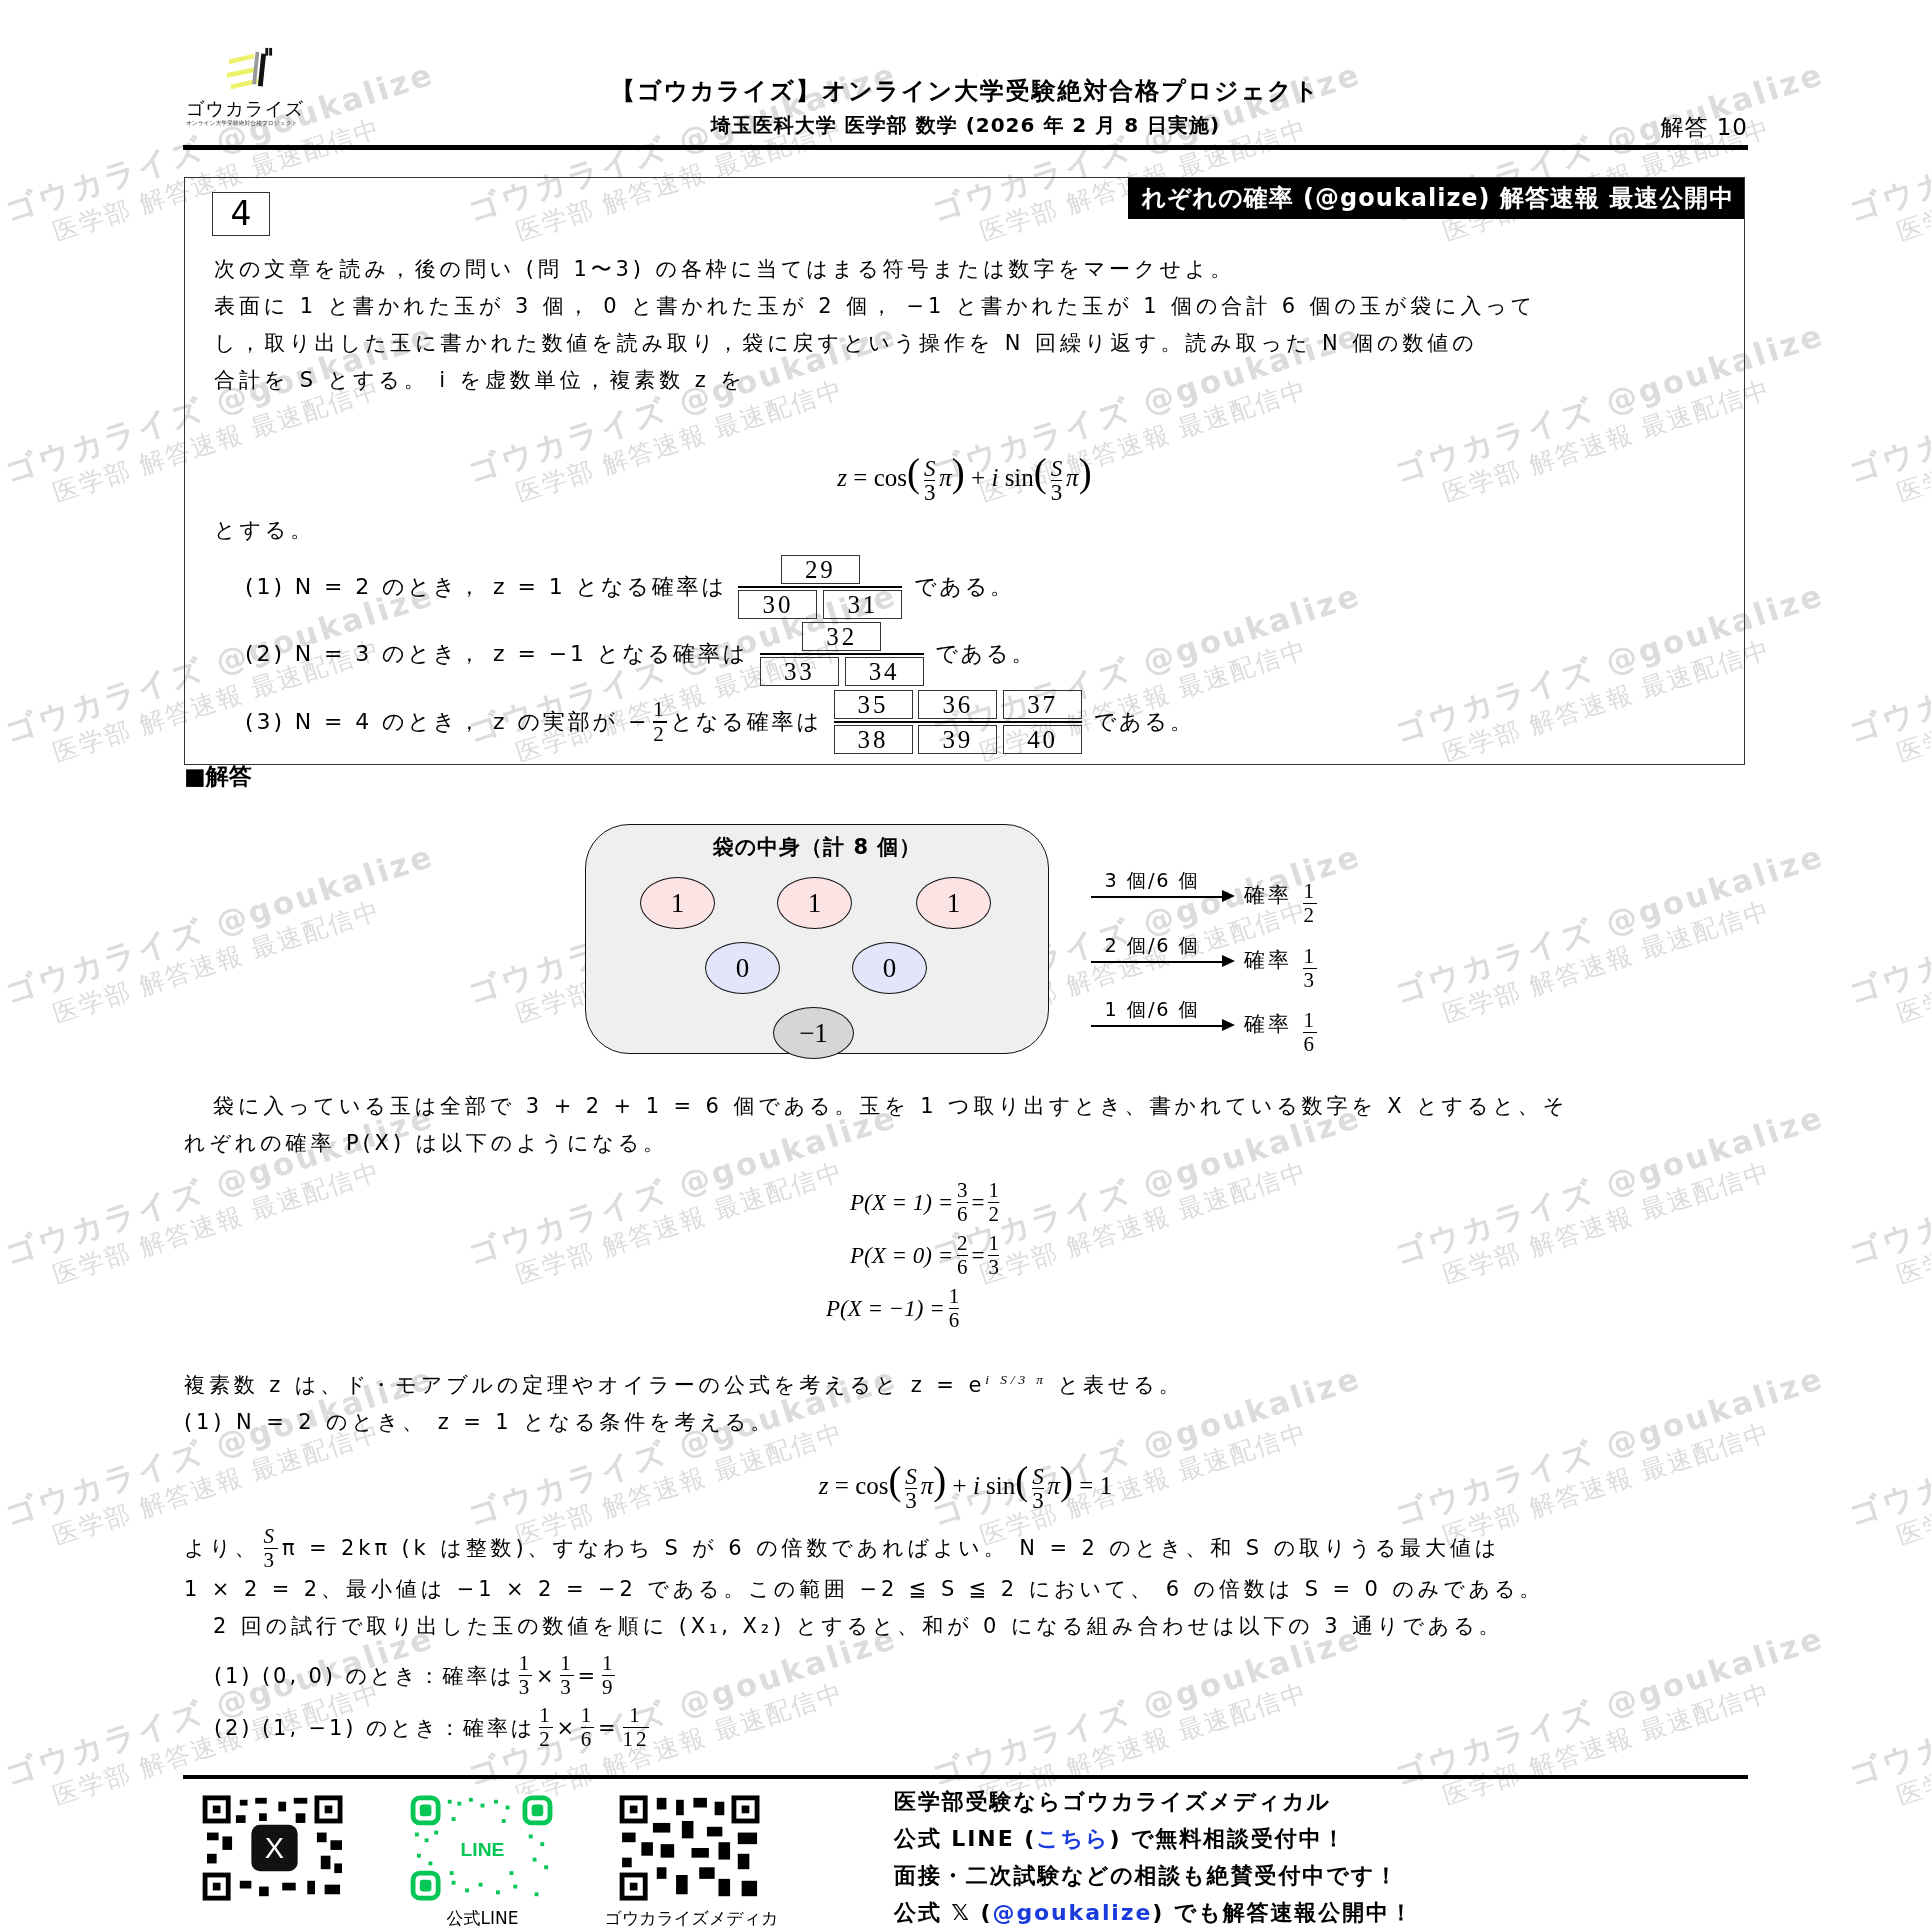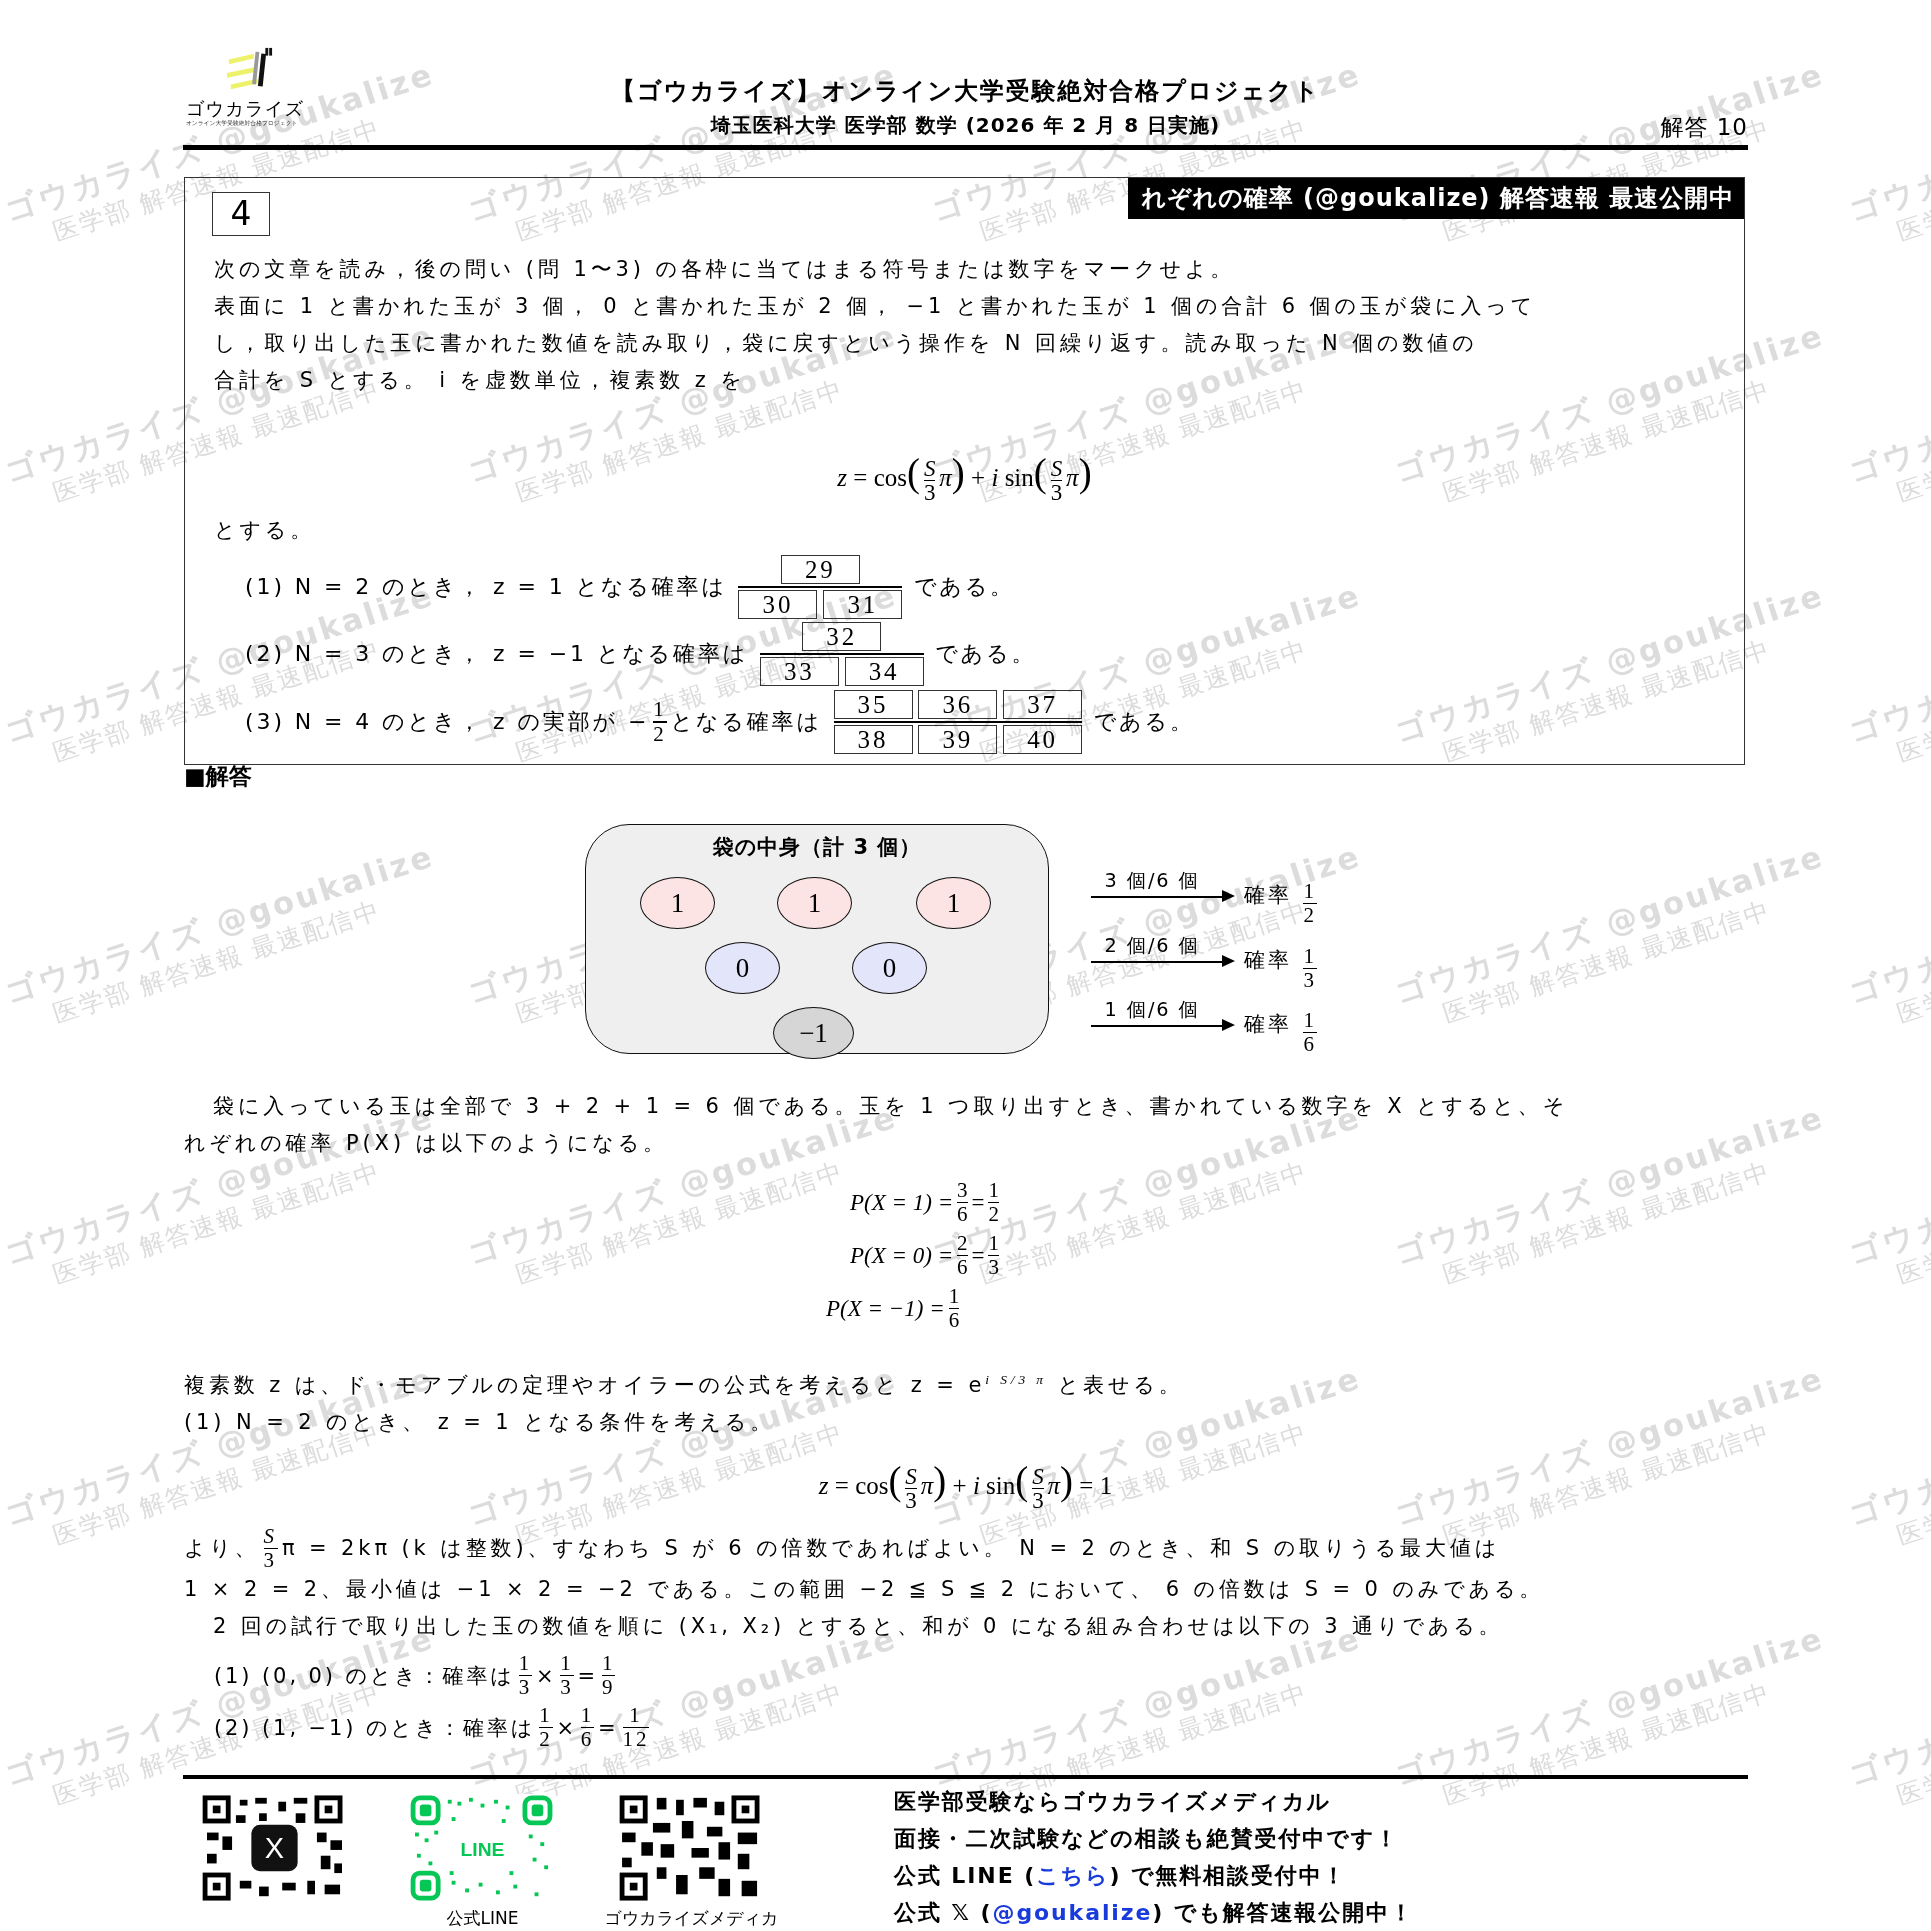--- a/index.html
+++ b/index.html
@@ -314,21 +314,21 @@
             <span class="box">40</span>
           </span>
       </span>
       <span>である。</span>
     </div>
   </div>
 
   <div class="ans-head">■解答</div>
 
   <div class="bag">
-    <div class="bag-title">袋の中身（計 3 個）</div>
+    <div class="bag-title">袋の中身（計 8 個）</div>
     <div class="ball one" style="left:54px;top:52px">1</div>
     <div class="ball one" style="left:191px;top:52px">1</div>
     <div class="ball one" style="left:330px;top:52px">1</div>
     <div class="ball zero" style="left:119px;top:117px">0</div>
     <div class="ball zero" style="left:266px;top:117px">0</div>
     <div class="ball neg" style="left:187px;top:182px;width:79px">−1</div>
   </div>
 
   <div class="arrow-row" style="top:867px">
     <div class="arrow-label">3 個/6 個</div>
@@ -578,18 +578,18 @@
         <rect x="60" y="84" width="12" height="20"></rect>
         <rect x="84" y="76" width="16" height="12"></rect>
       <rect x="104" y="88" width="12" height="18"></rect>
         <rect x="128" y="90" width="16" height="16"></rect>
     </g>
   </svg>
   <div class="qr-caption" style="left:599px;width:185px">ゴウカライズメディカル HP</div>
 
   <div class="foot-text">
     <p><span>医学部受験ならゴウカライズメディカル</span></p>
+    <p><span>公式 LINE (</span><span class="link">こちら</span><span>) で無料相談受付中！</span></p>
     <p><span>面接・二次試験などの相談も絶賛受付中です！</span></p>
-    <p><span>公式 LINE (</span><span class="link">こちら</span><span>) で無料相談受付中！</span></p>
     <p><span>公式 𝕏 (</span><span class="link">@goukalize</span><span>) でも解答速報公開中！</span></p>
   </div>
 </div>
 
 
 </body></html>

